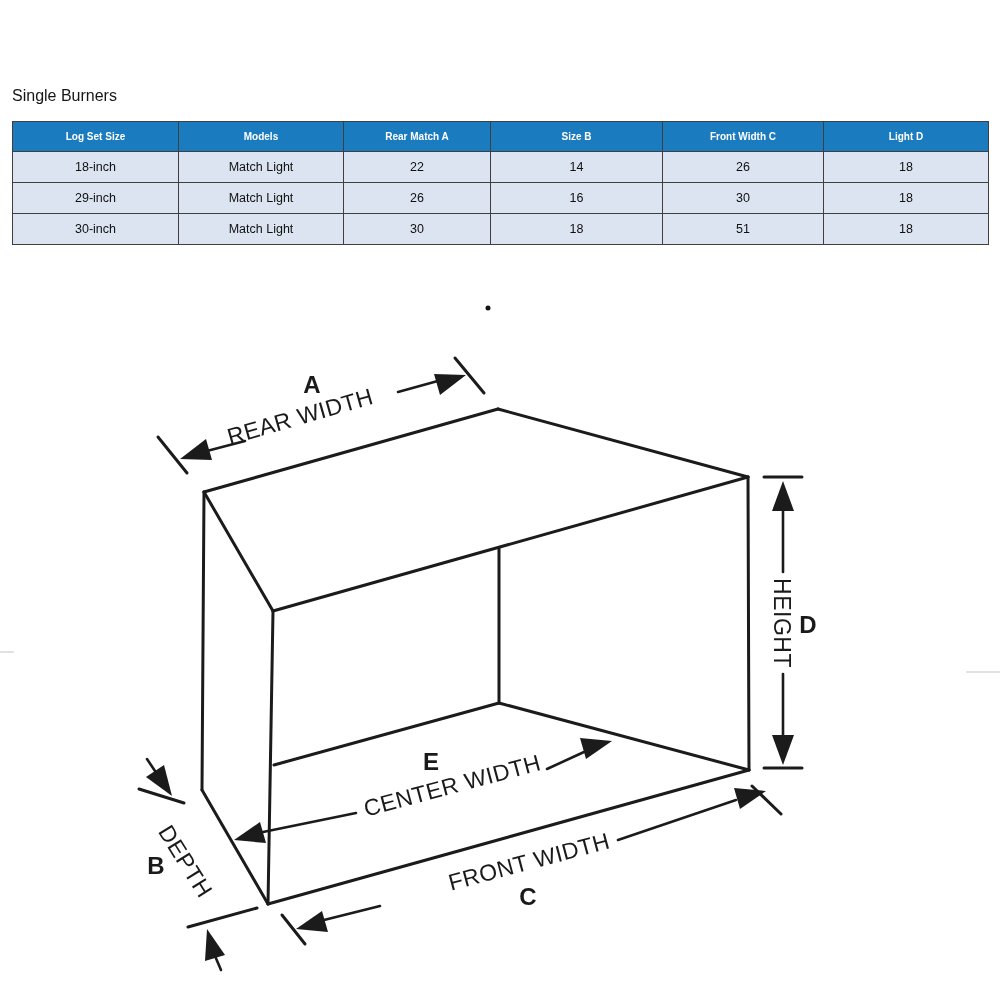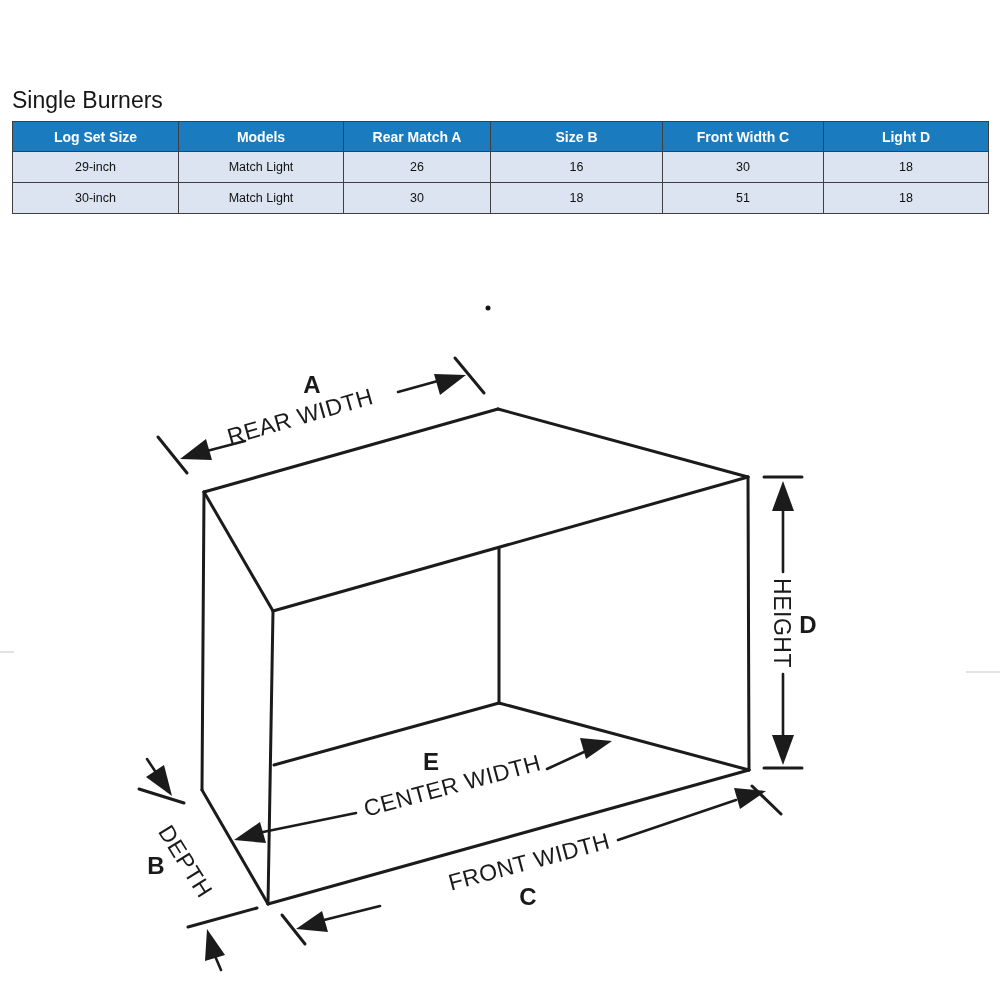--- a/index.html
+++ b/index.html
@@ -1,31 +1,31 @@
 <!DOCTYPE html>
 <html><head>
 <meta charset="utf-8">
 <style>
   html,body{margin:0;padding:0;background:#ffffff;}
   body{width:1000px;height:1000px;position:relative;overflow:hidden;
        font-family:"Liberation Sans",sans-serif;}
   .page-title{
     position:absolute;left:12px;top:87px;margin:0;
-    font-size:23px;font-weight:400;color:#161616;letter-spacing:0;
+    font-size:16px;font-weight:400;color:#161616;letter-spacing:0;
   }
   table.spec{
     position:absolute;left:12px;top:121px;width:976px;
     border-collapse:collapse;table-layout:fixed;z-index:2;
   }
   table.spec th,table.spec td{
     border:1.5px solid #3f3f3f;text-align:center;vertical-align:middle;
     padding:0;overflow:hidden;white-space:nowrap;
   }
   table.spec th{
-    background:#1a7bbf;color:#ffffff;font-size:14px;font-weight:700;height:29px;
+    background:#1a7bbf;color:#ffffff;font-size:10px;font-weight:700;height:29px;
   }
   table.spec td{
     background:#dbe4f0;color:#101010;font-size:12.5px;font-weight:400;height:30px;
   }
   svg.diagram{position:absolute;left:0;top:0;z-index:1;}
   .edge{stroke:#1b1b1b;stroke-width:3;stroke-linecap:round;fill:none;}
   .dim{stroke:#1b1b1b;stroke-width:2.6;stroke-linecap:round;fill:none;}
   .tick{stroke:#1b1b1b;stroke-width:3;stroke-linecap:round;fill:none;}
   .ah{fill:#1b1b1b;stroke:none;}
   .dimtext{fill:#1a1a1a;font-size:23px;letter-spacing:0.5px;
@@ -52,20 +52,28 @@
     <tr>
       <th>Log Set Size</th>
       <th>Models</th>
       <th>Rear Match A</th>
       <th>Size B</th>
       <th>Front Width C</th>
       <th>Light D</th>
     </tr>
   </thead>
   <tbody>
+    <tr>
+      <td>18-inch</td>
+      <td>Match Light</td>
+      <td>22</td>
+      <td>14</td>
+      <td>26</td>
+      <td>18</td>
+    </tr>
     <tr>
       <td>29-inch</td>
       <td>Match Light</td>
       <td>26</td>
       <td>16</td>
       <td>30</td>
       <td>18</td>
     </tr>
     <tr>
       <td>30-inch</td>

